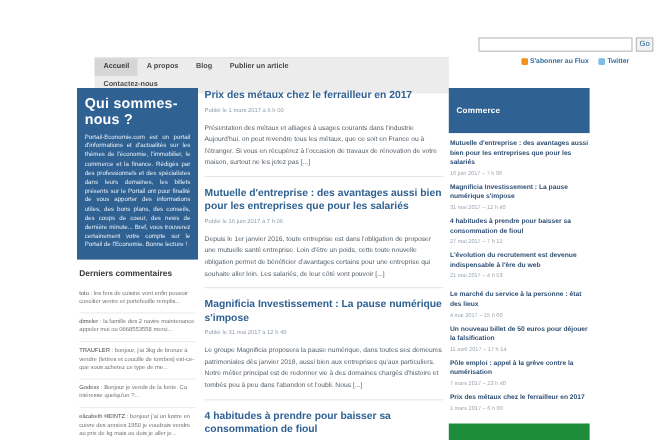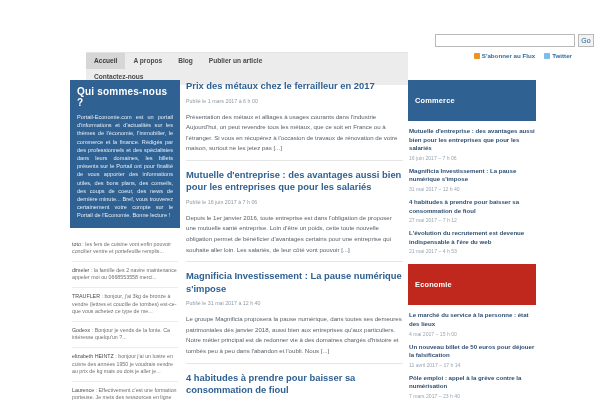--- a/index.html
+++ b/index.html
@@ -135,21 +135,21 @@
   }
 
   
   .widget { margin-bottom: 8px; }
   .widget-box-blue {
     background: #2f6193;
     color: #ffffff;
     padding: 6px 7px 8px 7px;
   }
   .widget-title-white {
-    font-size: 10px;
+    font-size: 13px;
     font-weight: bold;
     color: #ffffff;
     margin: 0 0 5px 0;
     letter-spacing: .2px;
   }
   .widget-text-white {
     font-size: 5.6px;
     line-height: 8.2px;
     color: #e4eef6;
     margin: 0;
@@ -258,20 +258,21 @@
   </div>
 
   <div class="body-grid">
 
     <div class="col-left">
       <div class="widget widget-box-blue">
         <div class="widget-title-white">Qui sommes-nous ?</div>
         <p class="widget-text-white">Portail-Economie.com est un portail d'informations et d'actualités sur les thèmes de l'économie, l'immobilier, le commerce et la finance. Rédigés par des professionnels et des spécialistes dans leurs domaines, les billets présents sur le Portail ont pour finalité de vous apporter des informations utiles, des bons plans, des conseils, des coups de coeur, des news de dernière minute... Bref, vous trouverez certainement votre compte sur le Portail de l'Economie. Bonne lecture !</p>
       </div>
       <div class="widget">
+        <div class="widget-title-dark">Derniers commentaires</div>
         <div class="comment-list" id="comment-list">
             <div class="comment-item"><span class="comment-author">toto</span><span> : les fers de cuisine vont enfin pouvoir concilier ventre et portefeuille remplis...</span></div>
             <div class="comment-item"><span class="comment-author">dimeler</span><span> : la famille des 2 navire maintenance appeler moi ou 0668553558 merci...</span></div>
             <div class="comment-item"><span class="comment-author">TRAUFLER</span><span> : bonjour, j'ai 3kg de bronze à vendre (lettres et coucille de tombes) est-ce-que vous achetez ce type de me...</span></div>
             <div class="comment-item"><span class="comment-author">Godexx</span><span> : Bonjour je vends de la fonte. Ca intéresse quelqu'un ?...</span></div>
             <div class="comment-item"><span class="comment-author">elizabeth HEINTZ</span><span> : bonjour j'ai un lustre en cuivre des années 1950 je voudrais vendre au prix de kg mais ou dois je aller je...</span></div>
             <div class="comment-item"><span class="comment-author">Laurence</span><span> : Effectivement c'est une formation porteuse. Je mets des ressources en ligne gratuitement sur un petit site je...</span></div>
           </div>
       </div>
     </div>
@@ -310,21 +311,20 @@
           </div>
           <div class="cat-item">
             <a class="cat-item-title" href="#" style="display: block; text-decoration: none;">4 habitudes à prendre pour baisser sa consommation de fioul</a>
             <div class="cat-item-date">27 mai 2017 – 7 h 12</div>
           </div>
           <div class="cat-item">
             <a class="cat-item-title" href="#" style="display: block; text-decoration: none;">L'évolution du recrutement est devenue indispensable à l'ère du web</a>
             <div class="cat-item-date">21 mai 2017 – 4 h 53</div>
           </div>
         </div>
-        <div class="cat-head" style="background: rgb(192, 40, 30);">Economie</div>
         <div class="cat-list">
           <div class="cat-item">
             <a class="cat-item-title" href="#" style="display: block; text-decoration: none;">Le marché du service à la personne : état des lieux</a>
             <div class="cat-item-date">4 mai 2017 – 15 h 00</div>
           </div>
           <div class="cat-item">
             <a class="cat-item-title" href="#" style="display: block; text-decoration: none;">Un nouveau billet de 50 euros pour déjouer la falsification</a>
             <div class="cat-item-date">11 avril 2017 – 17 h 14</div>
           </div>
           <div class="cat-item">

